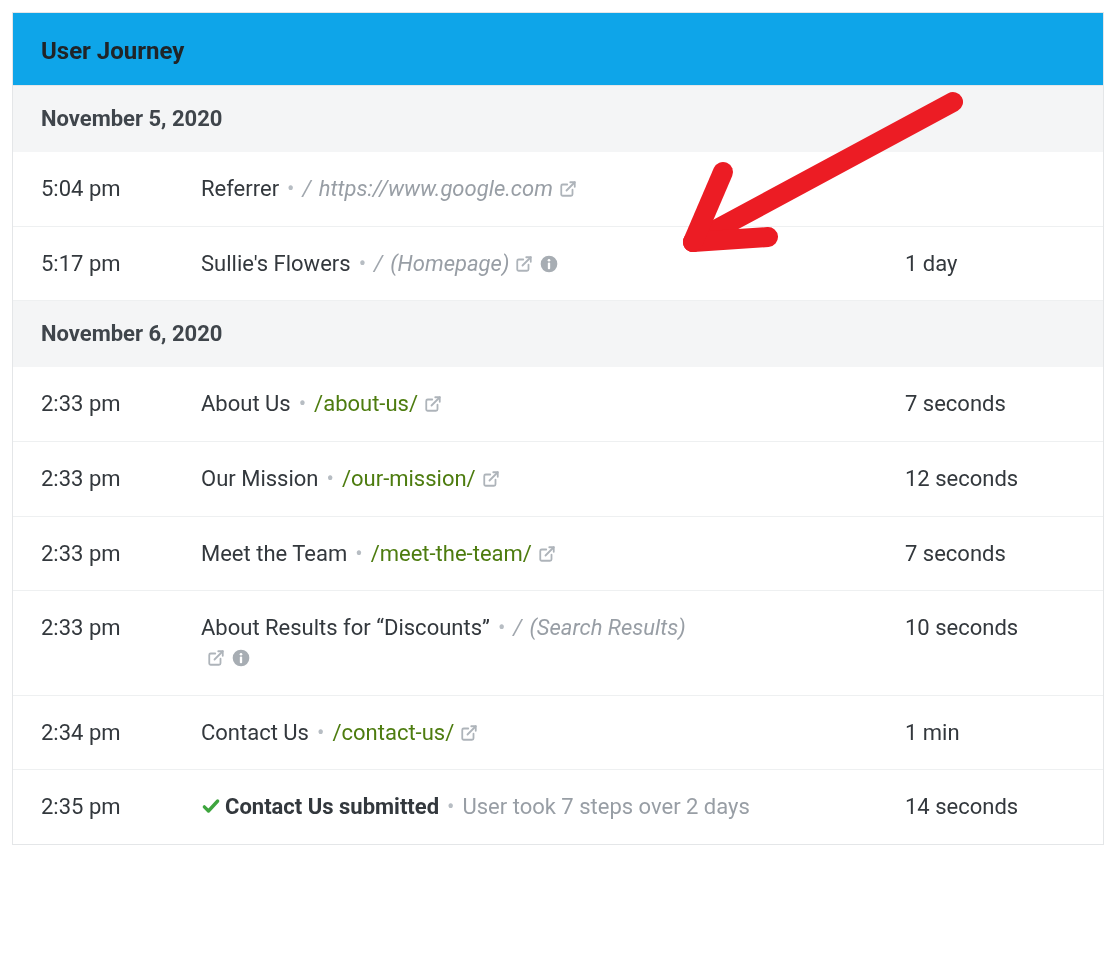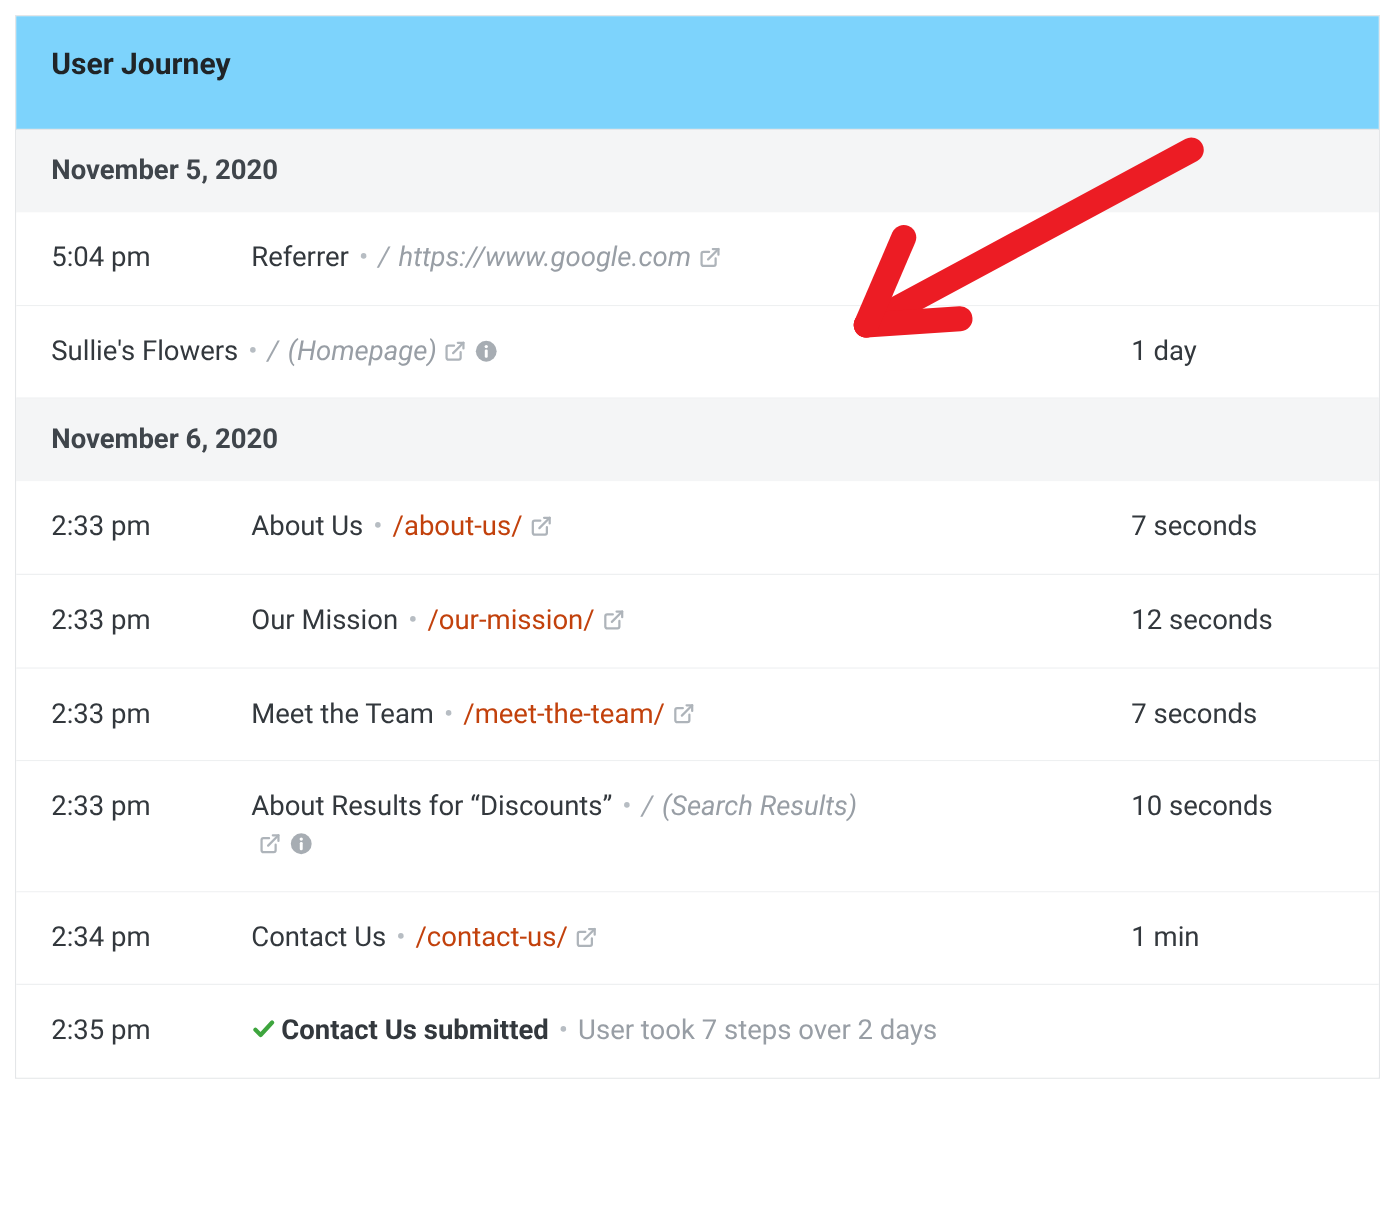--- a/index.html
+++ b/index.html
@@ -11,22 +11,22 @@
     color: #33383d;
     font-size: 22px;
     line-height: 1.35;
   }
   .panel {
     border: 1px solid #e4e6e8;
     background: #fdfdfd;
     width: 1092px;
   }
   .panel-header {
-    padding: 22px 28px 36px 28px;
-    background: #7dd3fc;
+    padding: 22px 28px 18px 28px;
+    background: #0ea5e9;
     border-bottom: 1px solid #e4e6e8;
   }
   .panel-header h2 {
     margin: 0;
     font-size: 24px;
     font-weight: 700;
     color: #202427;
   }
   .date-header {
     background: #f4f5f6;
@@ -62,21 +62,21 @@
     width: 170px;
     text-align: left;
     color: #33383d;
     font-size: 22px;
   }
   .title-strong { color: #33383d; font-weight: 400; margin-top: 24px; }
   .title-bold { color: #33383d; font-weight: 700; margin-top: 13px; }
   .bullet { color: #b7bdc3; padding: 0 8px; }
   .slash { color: #a0a6ad; font-style: italic; padding-right: 2px;}
   .path { color: #989ea5; font-style: italic; margin-top: 12px; }
-  .path-plain { color: #c2410c; }
+  .path-plain { color: #4d7c0f; }
   .summary { color: #989ea5; }
   .ext-icon {
     display: inline-block;
     vertical-align: -2px;
     margin-left: 6px;
   }
   .ext-icon svg { width: 18px; height: 18px; display:block; }
   .info-icon {
     display:inline-block;
     vertical-align:-3px;
@@ -106,20 +106,21 @@
       <div class="row">
         <div class="col-time">5:04 pm</div>
         <div class="col-main"><span class="title-strong">Referrer</span><span class="bullet">•</span><span class="slash">/ </span><span class="path">https://www.google.com</span><span class="ext-icon"><svg viewBox="0 0 24 24" fill="none" stroke="#aeb4ba" stroke-width="2.4" stroke-linecap="round" stroke-linejoin="round">
               <path d="M15 3h6v6"></path>
               <path d="M10 14L21 3"></path>
               <path d="M18 13v6a2 2 0 0 1-2 2H5a2 2 0 0 1-2-2V8a2 2 0 0 1 2-2h6"></path>
             </svg></span></div>
         <div class="col-dur"></div>
       </div>
       <div class="row">
+        <div class="col-time">5:17 pm</div>
         <div class="col-main"><span class="title-strong">Sullie's Flowers</span><span class="bullet">•</span><span class="slash">/ </span><span class="path">(Homepage)</span><span class="ext-icon"><svg viewBox="0 0 24 24" fill="none" stroke="#aeb4ba" stroke-width="2.4" stroke-linecap="round" stroke-linejoin="round">
               <path d="M15 3h6v6"></path>
               <path d="M10 14L21 3"></path>
               <path d="M18 13v6a2 2 0 0 1-2 2H5a2 2 0 0 1-2-2V8a2 2 0 0 1 2-2h6"></path>
             </svg></span><span class="info-icon"><svg viewBox="0 0 24 24">
               <circle cx="12" cy="12" r="10" fill="#a7adb3"></circle>
               <circle cx="12" cy="7.5" r="1.6" fill="#fff"></circle>
               <rect x="10.6" y="10.2" width="2.8" height="8" rx="1.2" fill="#fff"></rect>
             </svg></span></div>
         <div class="col-dur">1 day</div>
@@ -179,15 +180,16 @@
               <path d="M10 14L21 3"></path>
               <path d="M18 13v6a2 2 0 0 1-2 2H5a2 2 0 0 1-2-2V8a2 2 0 0 1 2-2h6"></path>
             </svg></span></div>
         <div class="col-dur">1 min</div>
       </div>
       <div class="row">
         <div class="col-time">2:35 pm</div>
         <div class="col-main"><span class="check-icon"><svg viewBox="0 0 24 24" fill="none" stroke="#3ea53e" stroke-width="4" stroke-linecap="round" stroke-linejoin="round">
               <polyline points="4 13 9 18 20 6"></polyline>
             </svg></span><span class="title-bold">Contact Us submitted</span><span class="bullet">•</span><span class="summary">User took 7 steps over 2 days</span></div>
+        <div class="col-dur">14 seconds</div>
       </div>
     </div>
 </div>
 
 </body></html>

